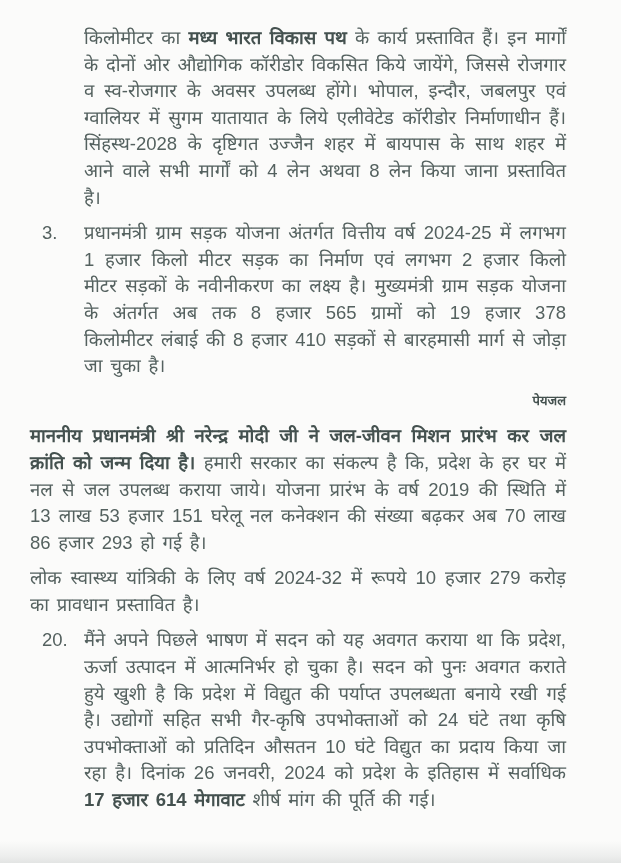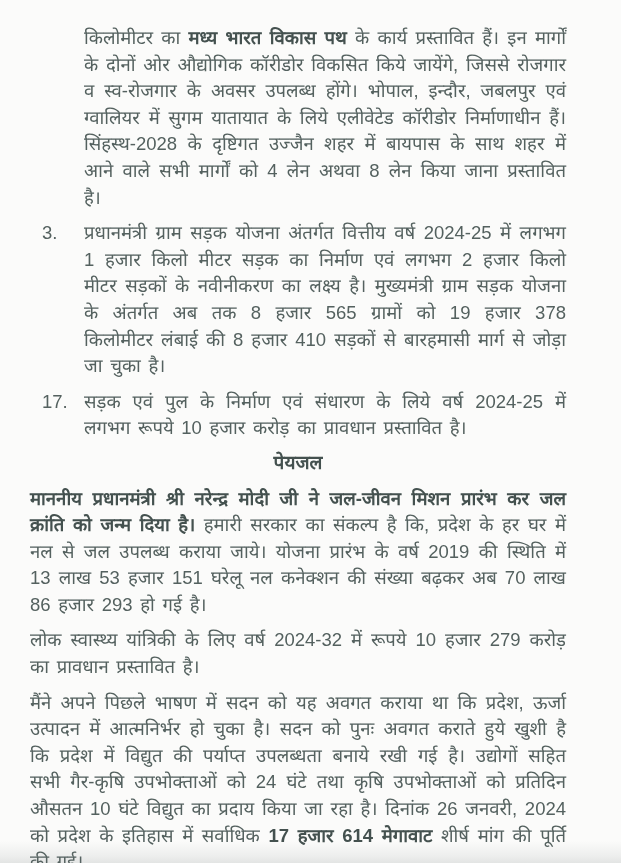--- a/index.html
+++ b/index.html
@@ -34,24 +34,24 @@
   }
   .num {
     flex: 0 0 54px;
     box-sizing: border-box;
     padding-left: 12px;
     text-align: left;
   }
   .body { flex: 1; }
   .heading {
     margin: 8px 0 5px 0;
-    font-size: 19px;
+    font-size: 13px;
     font-weight: bold;
     color: #44514f;
-    text-align: center;
+    text-align: right;
   }
   .bold {
     font-weight: bold;
     color: #44514f;
   }
   .bottom-shade {
     position: absolute;
     left: 0;
     bottom: 0;
     width: 621px;
@@ -65,34 +65,31 @@
 
 <div class="page">
 
   <p class="intro"><span>किलोमीटर का </span><span class="bold">मध्य भारत विकास पथ</span><span> के कार्य प्रस्तावित हैं। इन मार्गों के दोनों ओर औद्योगिक कॉरीडोर विकसित किये जायेंगे, जिससे रोजगार व स्व-रोजगार के अवसर उपलब्ध होंगे। भोपाल, इन्दौर, जबलपुर एवं ग्वालियर में सुगम यातायात के लिये एलीवेटेड कॉरीडोर निर्माणाधीन हैं। सिंहस्थ-2028 के दृष्टिगत उज्जैन शहर में बायपास के साथ शहर में आने वाले सभी मार्गों को 4 लेन अथवा 8 लेन किया जाना प्रस्तावित है।</span></p>
 
   <div class="item">
     <span class="num">3.</span>
     <p class="body"><span>प्रधानमंत्री ग्राम सड़क योजना अंतर्गत वित्तीय वर्ष 2024-25 में लगभग 1 हजार किलो मीटर सड़क का निर्माण एवं लगभग 2 हजार किलो मीटर सड़कों के नवीनीकरण का लक्ष्य है। मुख्यमंत्री ग्राम सड़क योजना के अंतर्गत अब तक 8 हजार 565 ग्रामों को 19 हजार 378 किलोमीटर लंबाई की 8 हजार 410 सड़कों से बारहमासी मार्ग से जोड़ा जा चुका है।</span></p>
   </div>
 
-  <div class="item">
-    <span class="num">17.</span>
-    <p class="body"><span>सड़क एवं पुल के निर्माण एवं संधारण के लिये वर्ष 2024-25 में लगभग रूपये 10 हजार करोड़ का प्रावधान प्रस्तावित है।</span></p>
-  </div>
 
   <h2 class="heading">पेयजल</h2>
 
   <div class="item">
     <p class="body"><span class="bold">माननीय प्रधानमंत्री श्री नरेन्द्र मोदी जी ने जल-जीवन मिशन प्रारंभ कर जल क्रांति को जन्म दिया है।</span><span> हमारी सरकार का संकल्प है कि, प्रदेश के हर घर में नल से जल उपलब्ध कराया जाये। योजना प्रारंभ के वर्ष 2019 की स्थिति में 13 लाख 53 हजार 151 घरेलू नल कनेक्शन की संख्या बढ़कर अब 70 लाख 86 हजार 293 हो गई है।</span></p>
   </div>
 
   <div class="item">
     <p class="body"><span>लोक स्वास्थ्य यांत्रिकी के लिए वर्ष 2024-32 में रूपये 10 हजार 279 करोड़ का प्रावधान प्रस्तावित है।</span></p>
   </div>
 
 
   <div class="item">
+    <span class="num">20.</span>
     <p class="body"><span>मैंने अपने पिछले भाषण में सदन को यह अवगत कराया था कि प्रदेश, ऊर्जा उत्पादन में आत्मनिर्भर हो चुका है। सदन को पुनः अवगत कराते हुये खुशी है कि प्रदेश में विद्युत की पर्याप्त उपलब्धता बनाये रखी गई है। उद्योगों सहित सभी गैर-कृषि उपभोक्ताओं को 24 घंटे तथा कृषि उपभोक्ताओं को प्रतिदिन औसतन 10 घंटे विद्युत का प्रदाय किया जा रहा है। दिनांक 26 जनवरी, 2024 को प्रदेश के इतिहास में सर्वाधिक </span><span class="bold">17 हजार 614 मेगावाट</span><span> शीर्ष मांग की पूर्ति की गई।</span></p>
   </div>
 
   <div class="bottom-shade"></div>
 </div>
 
 </body></html>

